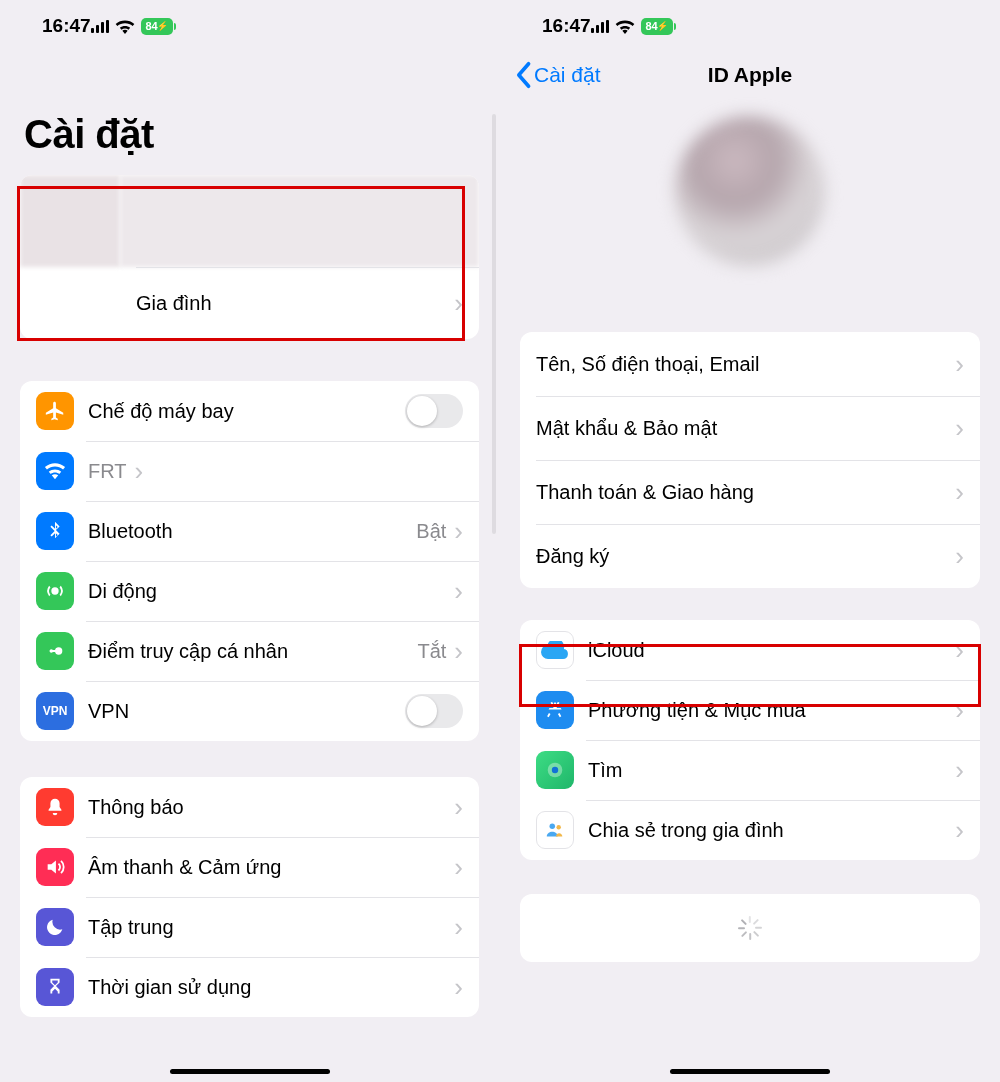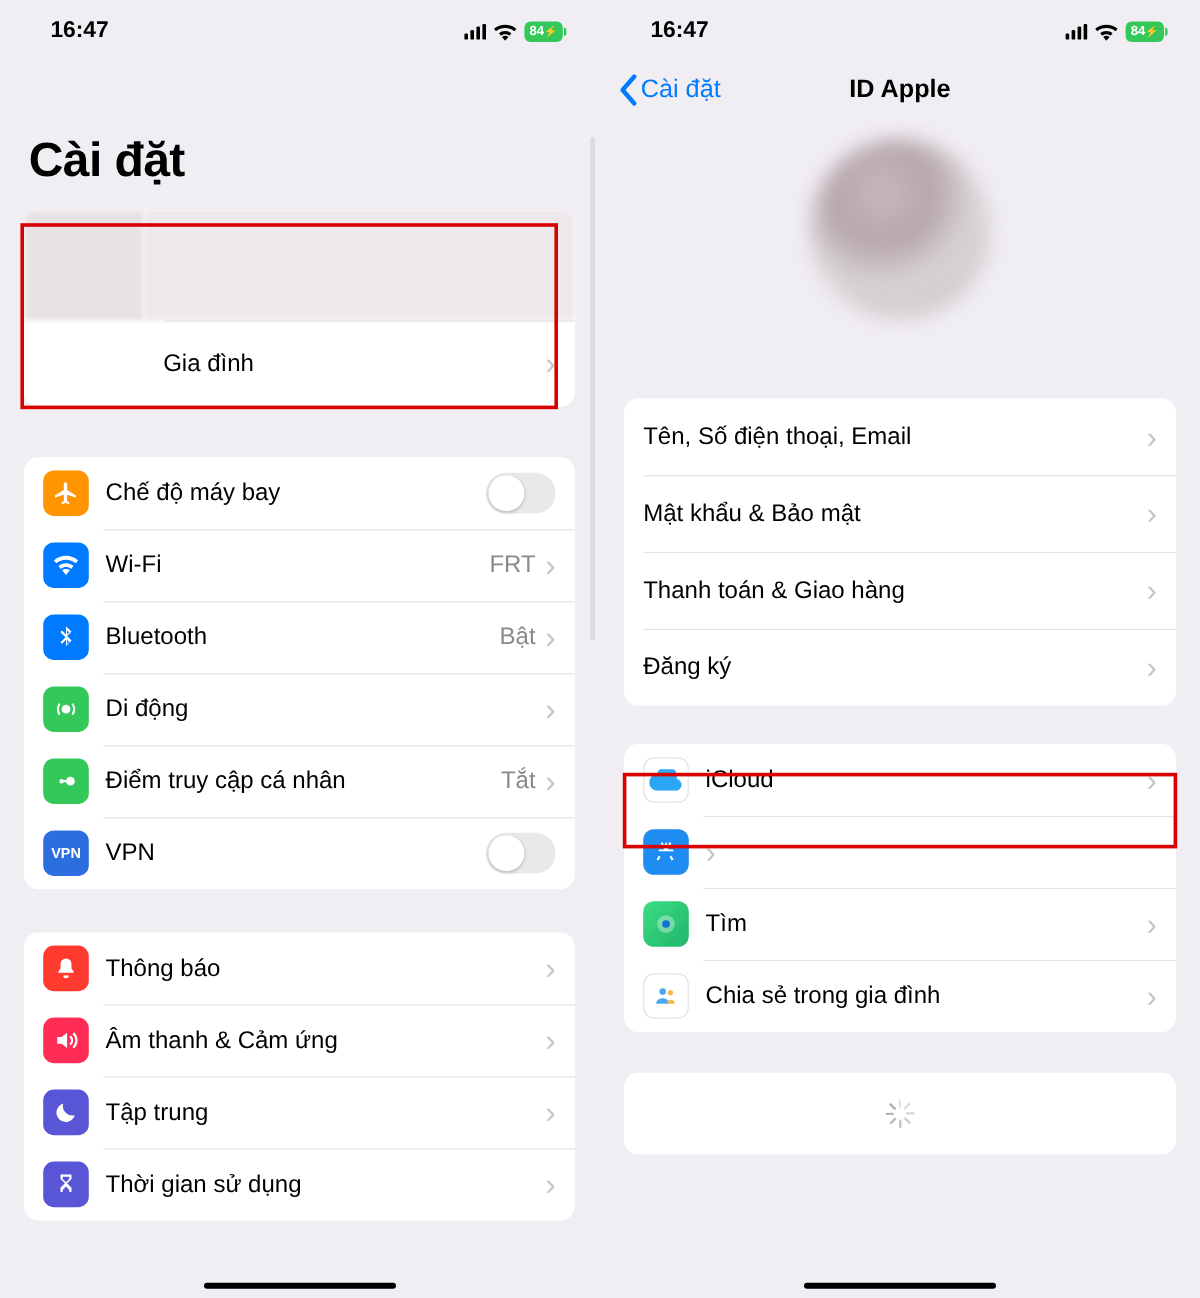--- a/index.html
+++ b/index.html
@@ -18,21 +18,21 @@
     position: relative;
     overflow: hidden;
   }
   .phone-left { border-right: 1px solid #f1eef3; }
 
   
   .status-bar {
     height: 52px;
     display: flex;
     align-items: center;
-    justify-content: space-between;
+    justify-content: flex-start;
     padding: 0 30px 0 42px;
     font-size: 19px;
     font-weight: 600;
     color: #000;
   }
   .status-right { display: flex; align-items: center; gap: 6px; }
   .signal-bars { display: flex; align-items: flex-end; gap: 1.5px; height: 13px; }
   .signal-bars span { width: 3.5px; background: #000; border-radius: 1px; }
   .signal-bars span:nth-child(1){ height: 5px; }
   .signal-bars span:nth-child(2){ height: 8px; }
@@ -245,21 +245,20 @@
       <div class="toggle">
           <div class="knob"></div>
         </div>
     </div>
     <div class="row">
       <div class="icon-box bg-blue">
         <svg viewBox="0 0 24 24">
             <path fill="#fff" d="M12 21l-3.5-4.3c2-1.7 5-1.7 7 0L12 21zm-6.8-8.2c3.7-3.3 9.9-3.3 13.6 0l-2.2 2.6c-2.5-2.2-6.7-2.2-9.2 0L5.2 12.8zM1 7.7C7.3 2.1 16.7 2.1 23 7.7l-2.2 2.6C15.8 5.9 8.2 5.9 3.2 10.3L1 7.7z"></path>
           </svg>
       </div>
-      <span class="label">Wi-Fi</span>
       <span class="value">FRT</span>
       <span class="chevron">›</span>
     </div>
     <div class="row">
       <div class="icon-box bg-blue">
         <svg viewBox="0 0 24 24">
             <path fill="#fff" d="M12 2l5 5-4 4 4 4-5 5V14.4L8.4 18 7 16.6 11.6 12 7 7.4 8.4 6 12 9.6V2zm1 3.8v3.8L15 7.6 13 5.8zm0 8.6v3.8l2-1.8-2-2z"></path>
           </svg>
       </div>
       <span class="label">Bluetooth</span>
@@ -406,20 +405,21 @@
       </div>
       <span class="label">iCloud</span>
       <span class="chevron">›</span>
     </div>
     <div class="row">
       <div class="icon-box" style="background:#1e8cf0;">
         <svg viewBox="0 0 24 24">
             <path fill="#fff" d="M12 3l1.6 2.8L15.2 3l1.7 1-3.3 5.7h4.6l1 1.7H5l1-1.7h4.5L7.1 4l1.7-1 1.6 2.8L12 3zM5.4 15.4l1.7 1-2 3.4-1.7-1 2-3.4zm11.5 0l2 3.4-1.7 1-2-3.4 1.7-1z"></path>
           </svg>
       </div>
+      <span class="label">Phương tiện &amp; Mục mua</span>
       <span class="chevron">›</span>
     </div>
     <div class="row">
       <div class="icon-box" style="background:linear-gradient(135deg,#3ddc84,#1fb66a);">
         <svg viewBox="0 0 24 24">
             <circle cx="12" cy="12" r="8" fill="#fff" opacity=".35"></circle>
             <circle cx="12" cy="12" r="3.5" fill="#1172d6"></circle>
           </svg>
       </div>
       <span class="label">Tìm</span>

